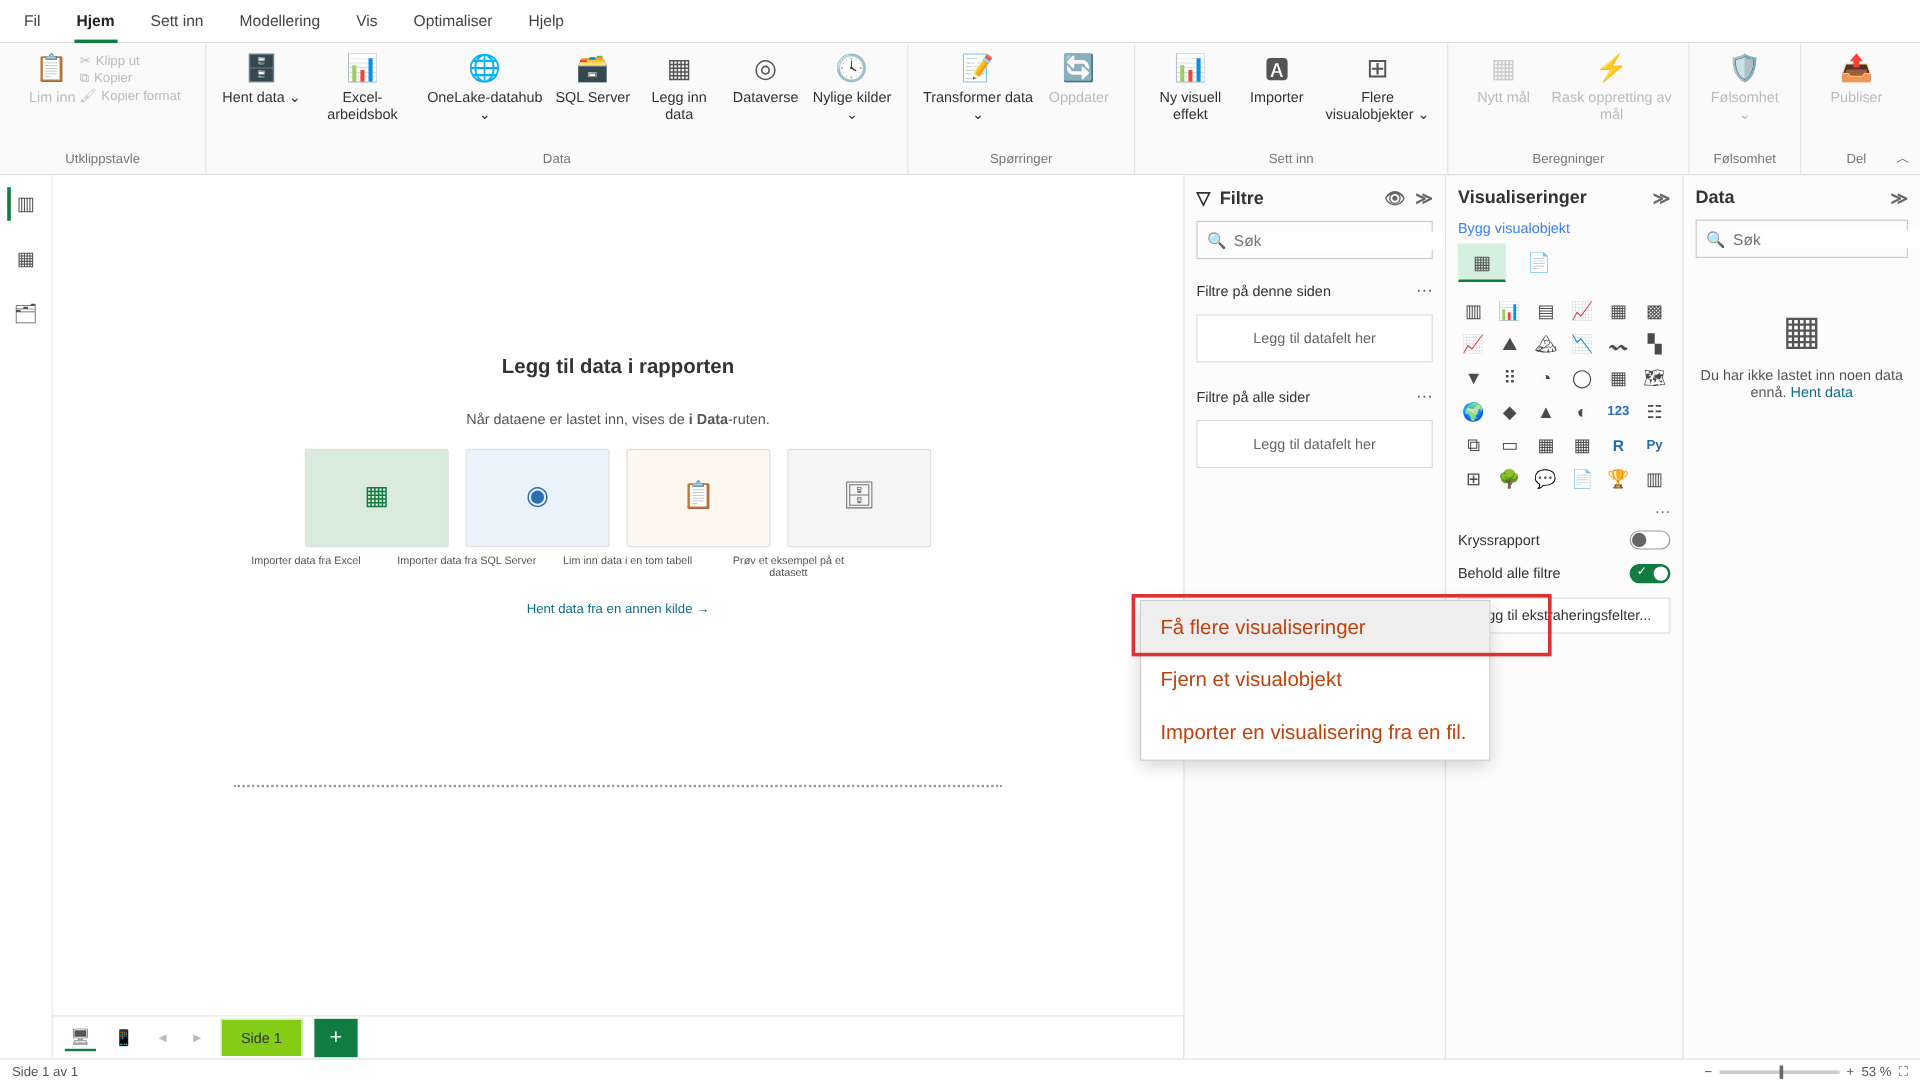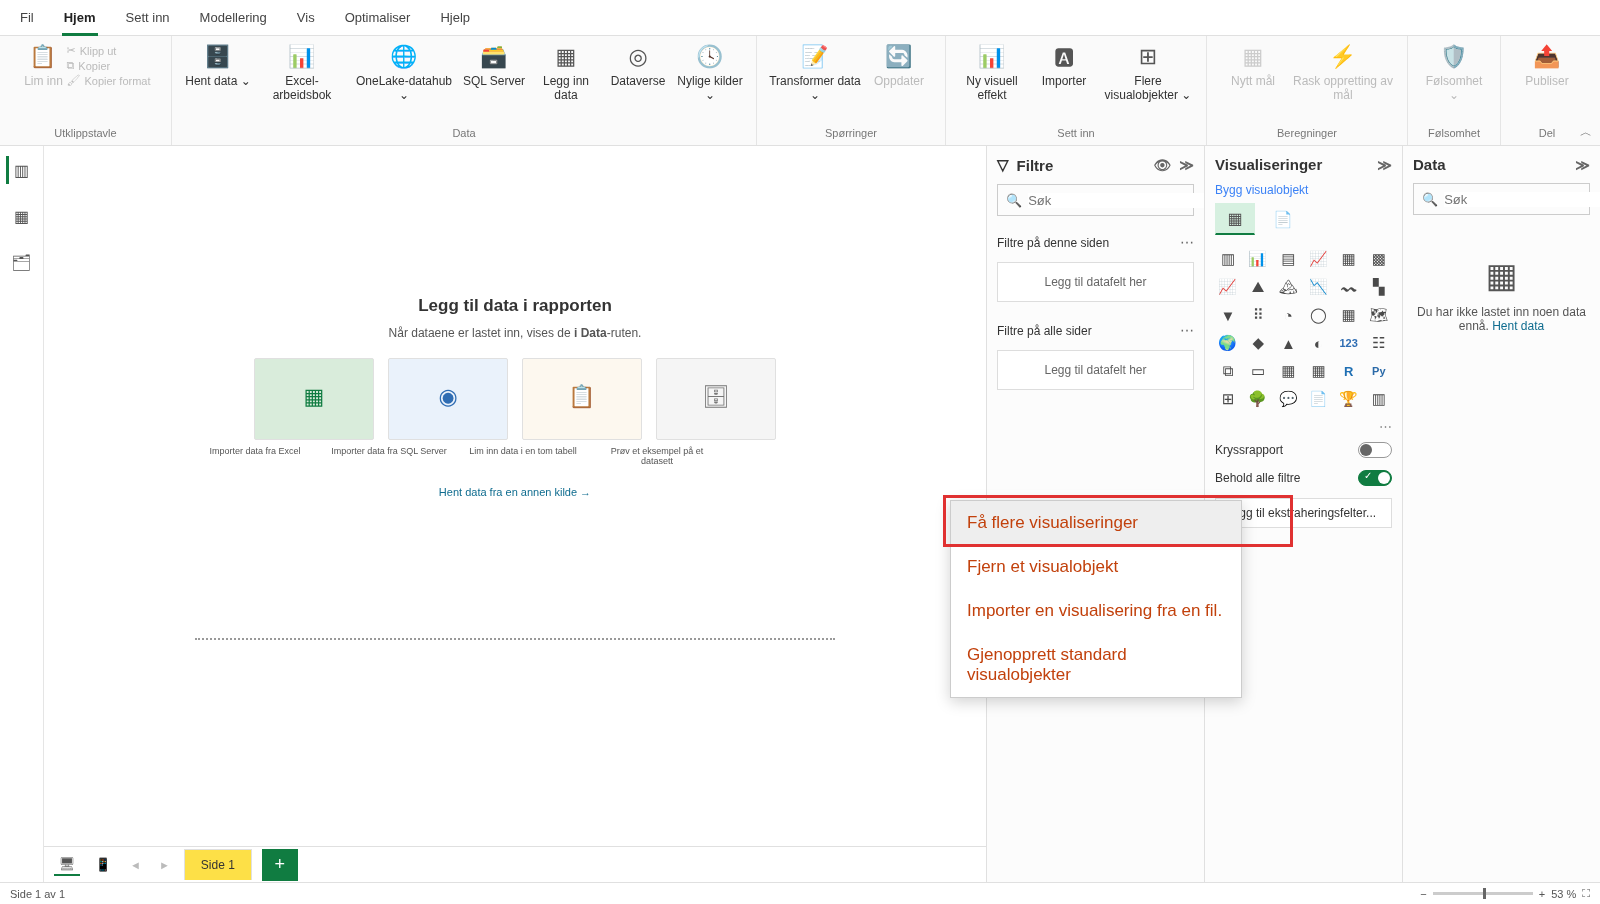--- a/index.html
+++ b/index.html
@@ -29,40 +29,40 @@
 
 
 .main{display:flex;flex:1;min-height:0}
 .leftbar{width:44px;border-right:1px solid #e5e5e5;display:flex;flex-direction:column;align-items:center;padding-top:10px;gap:18px}
 .leftbar .vbtn{width:28px;height:28px;display:flex;align-items:center;justify-content:center;color:#555;cursor:pointer;font-size:16px}
 .leftbar .vbtn.active{border-left:3px solid #107c41;margin-left:-3px}
 
 .canvas-wrap{flex:1;display:flex;flex-direction:column;min-width:0}
 .canvas{flex:1;position:relative;background:#fff}
 .report-center{position:absolute;left:50%;top:150px;transform:translateX(-50%);text-align:center;width:640px}
-.report-center h2{font-size:17px;font-weight:600;margin-bottom:10px}
+.report-center h2{font-size:17px;font-weight:600;margin-bottom:26px}
 .report-center p{font-size:12px;color:#555;margin-bottom:18px}
 .cards{display:flex;gap:14px;justify-content:center}
 .card{width:120px;height:82px;border:1px solid #e0e0e0;border-radius:2px;display:flex;flex-direction:column;align-items:center;justify-content:center;cursor:pointer}
 .card.green{background:#d9ecdb}
 .card.blue{background:#eaf2fb}
 .card.tan{background:#fdf8ef}
 .card.grey{background:#f5f5f5}
 .card .ci{font-size:22px;margin-bottom:4px}
 .cards-labels{display:flex;gap:14px;justify-content:flex-start;margin-top:6px}
 .cards-labels span{width:120px;font-size:9px;color:#555;text-align:center}
 .other-link{margin-top:20px;color:#0f6c8f;font-size:11px;cursor:pointer}
 .dotted-line{border-top:2px dotted #999;margin-top:140px}
 
 
 .pagebar{height:36px;border-top:1px solid #e0e0e0;display:flex;align-items:center;padding-left:10px;gap:10px}
 .devbtn{width:26px;height:22px;display:flex;align-items:center;justify-content:center;color:#555;cursor:pointer}
 .devbtn.active{border-bottom:2px solid #107c41}
 .navarr{color:#bbb;font-size:11px;padding:0 4px;cursor:pointer}
-.ptab{padding:8px 16px;border:1px solid #e0e0e0;border-bottom:none;background:#fde047;font-size:12px;cursor:pointer}
+.ptab{padding:8px 16px;border:1px solid #e0e0e0;border-bottom:none;background:#84cc16;font-size:12px;cursor:pointer}
 .addp{width:36px;height:32px;background:#107c41;color:#fff;display:flex;align-items:center;justify-content:center;font-size:18px;cursor:pointer}
 
 
 .status{height:22px;border-top:1px solid #e0e0e0;display:flex;align-items:center;font-size:11px;color:#555;padding:0 10px}
 .status .sp{flex:1}
 .zoom{display:flex;align-items:center;gap:6px}
 .zoom .slider{width:100px;height:3px;background:#ccc;position:relative}
 .zoom .slider::after{content:"";position:absolute;left:50%;top:-4px;width:3px;height:11px;background:#666}
 
 
@@ -419,16 +419,15 @@
       <span>53 %</span>
       <span>⛶</span>
     </div>
   </div>
 
   <div class="ctxmenu">
     <div class="redbox"></div>
     <div class="mi hl">Få flere visualiseringer</div>
     <div class="mi">Fjern et visualobjekt</div>
     <div class="mi">Importer en visualisering fra en fil.</div>
-    <div class="mi">Gjenopprett standard visualobjekter</div>
   </div>
 
 </div>
 
 </body></html>

